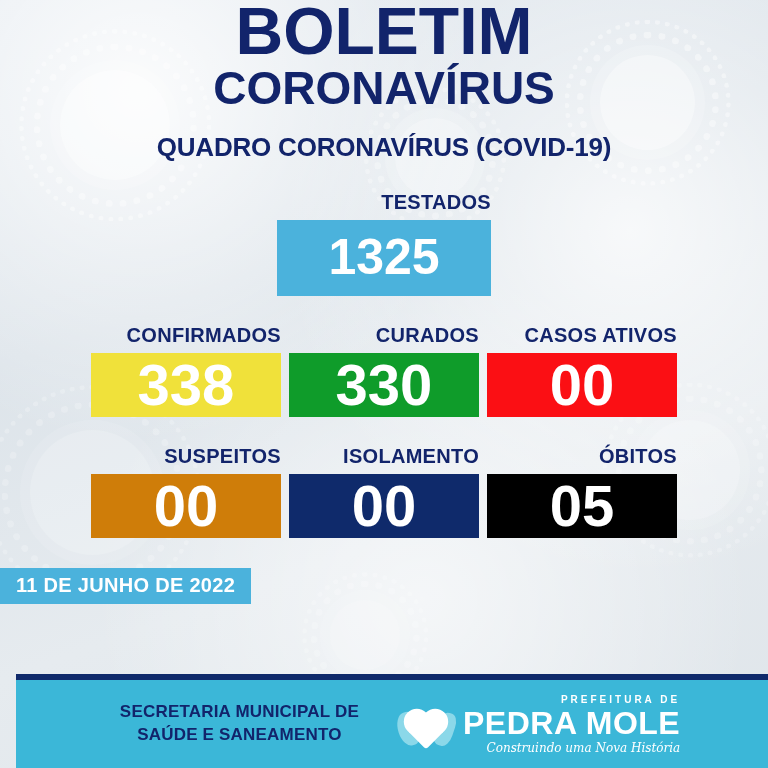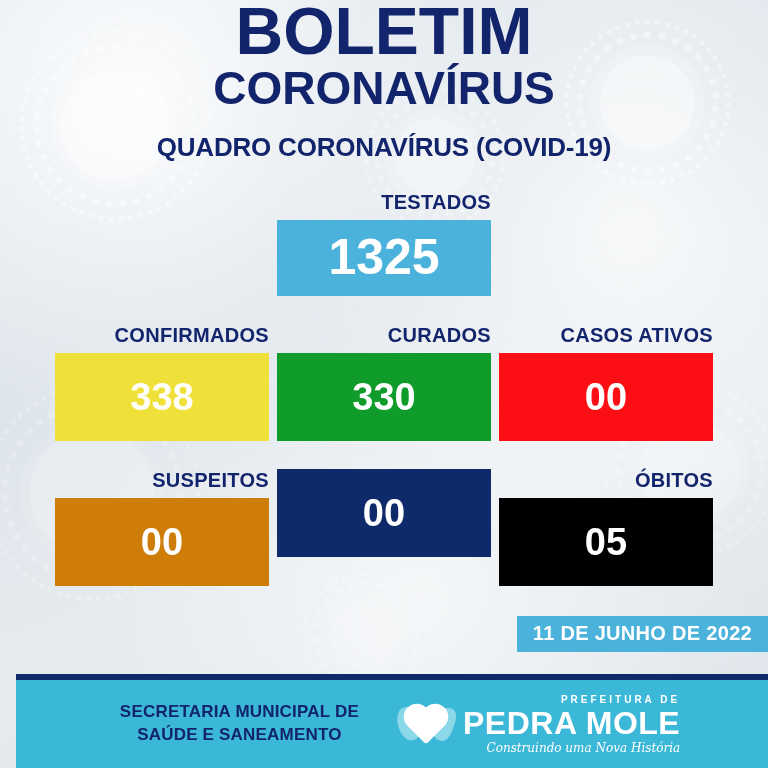--- a/index.html
+++ b/index.html
@@ -118,33 +118,33 @@
 
   .grid {
     display: flex;
     justify-content: center;
     gap: 8px;
     margin-top: 28px;
   }
   .grid .stat .box {
     width: 190px;
     height: 64px;
-    padding: 12px;
-    font-size: 38px;
+    padding: 0;
+    font-size: 58px;
   }
   .box-confirmados { background: #f0e13a; color: #ffffff; }
   .box-curados     { background: #0f9c2a; }
   .box-ativos      { background: #fb0f14; }
   .box-suspeitos   { background: #cf7d09; }
   .box-isolamento  { background: #0f2a6b; }
   .box-obitos      { background: #000000; }
 
   .date {
     margin-top: 30px;
-    text-align: right;
+    text-align: left;
   }
   .date span {
     display: inline-block;
     background: #4bb2dc;
     color: #ffffff;
     font-weight: bold;
     font-size: 20px;
     padding: 6px 16px 7px 16px;
     letter-spacing: 0.3px;
   }
@@ -165,21 +165,21 @@
   .footer-left {
     color: #12246b;
     font-weight: bold;
     font-size: 17px;
     line-height: 1.35;
     text-align: center;
     letter-spacing: 0.2px;
   }
   .footer-logo {
     display: flex;
-    align-items: center;
+    align-items: flex-end;
     gap: 10px;
   }
   .logo-mark {
     position: relative;
     width: 54px;
     height: 50px;
   }
   .logo-mark .heart {
     position: absolute;
     width: 26px;
@@ -279,20 +279,21 @@
         <div class="box box-ativos">00</div>
       </div>
     </div>
 
     <div class="grid">
       <div class="stat">
         <div class="label">SUSPEITOS</div>
         <div class="box box-suspeitos">00</div>
       </div>
       <div class="stat">
+        <div class="label">ISOLAMENTO</div>
         <div class="box box-isolamento">00</div>
       </div>
       <div class="stat">
         <div class="label">ÓBITOS</div>
         <div class="box box-obitos">05</div>
       </div>
     </div>
 
     <div class="date">
       <span>11 DE JUNHO DE 2022</span>

